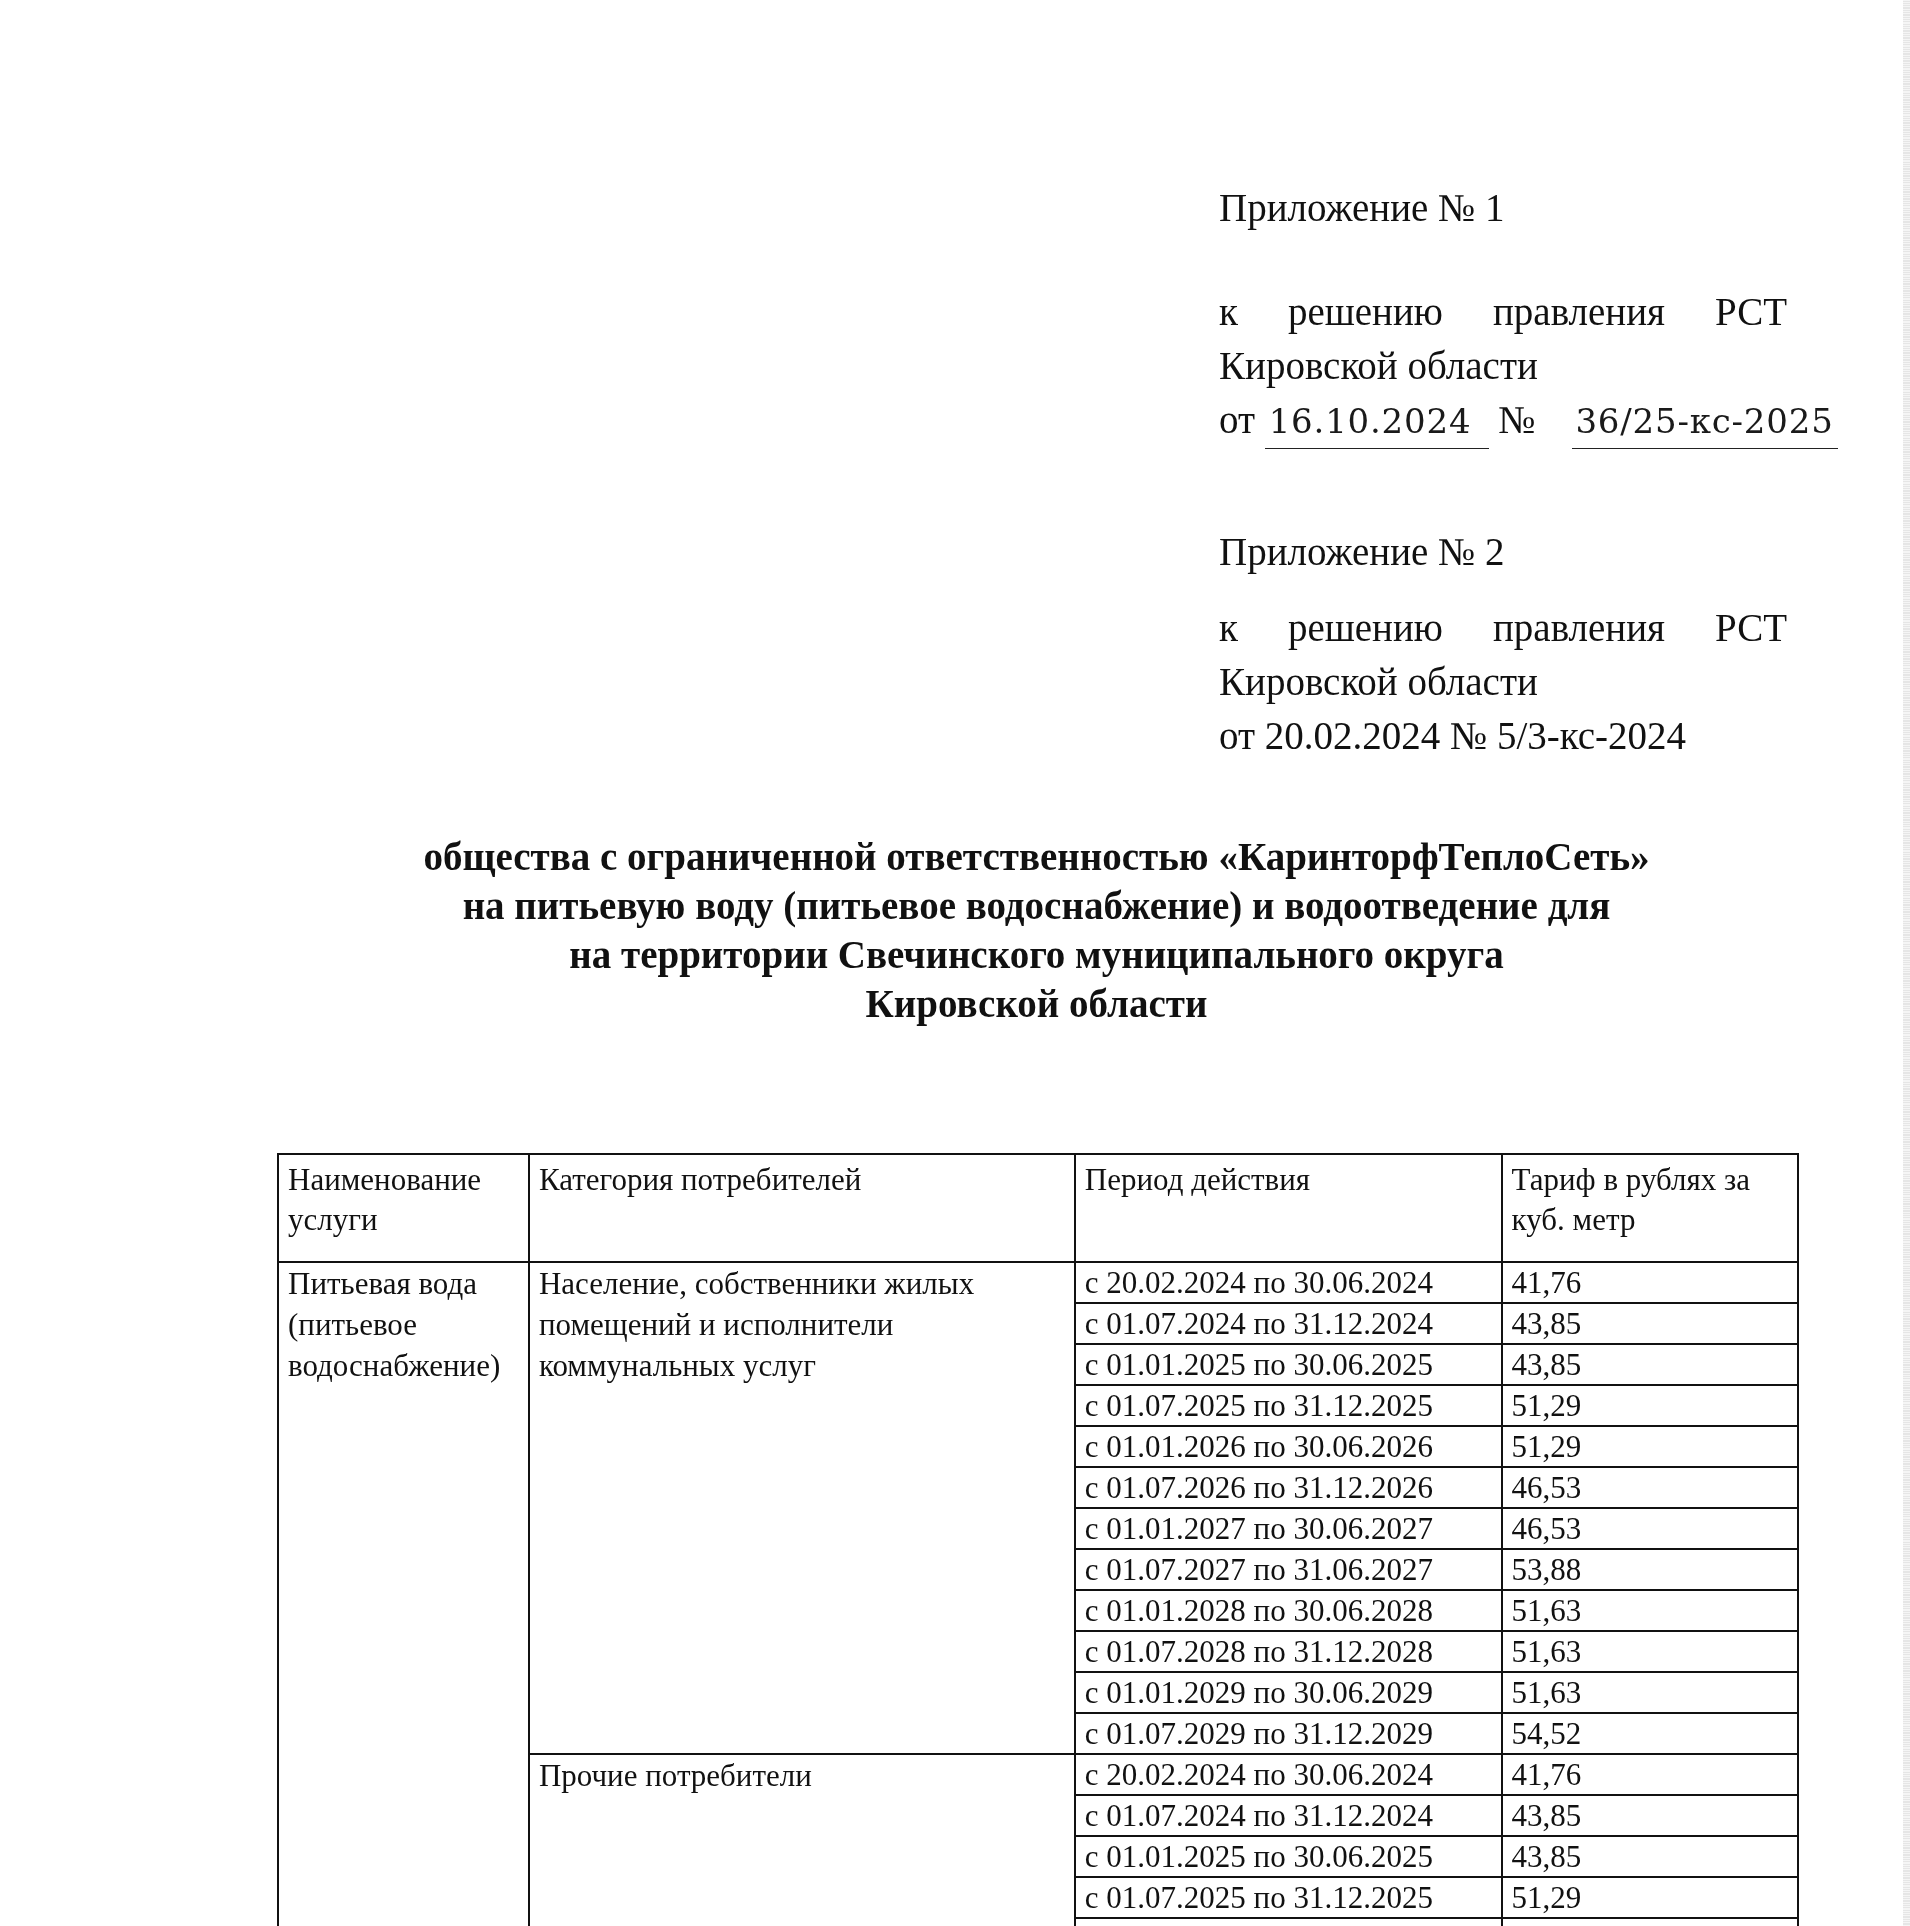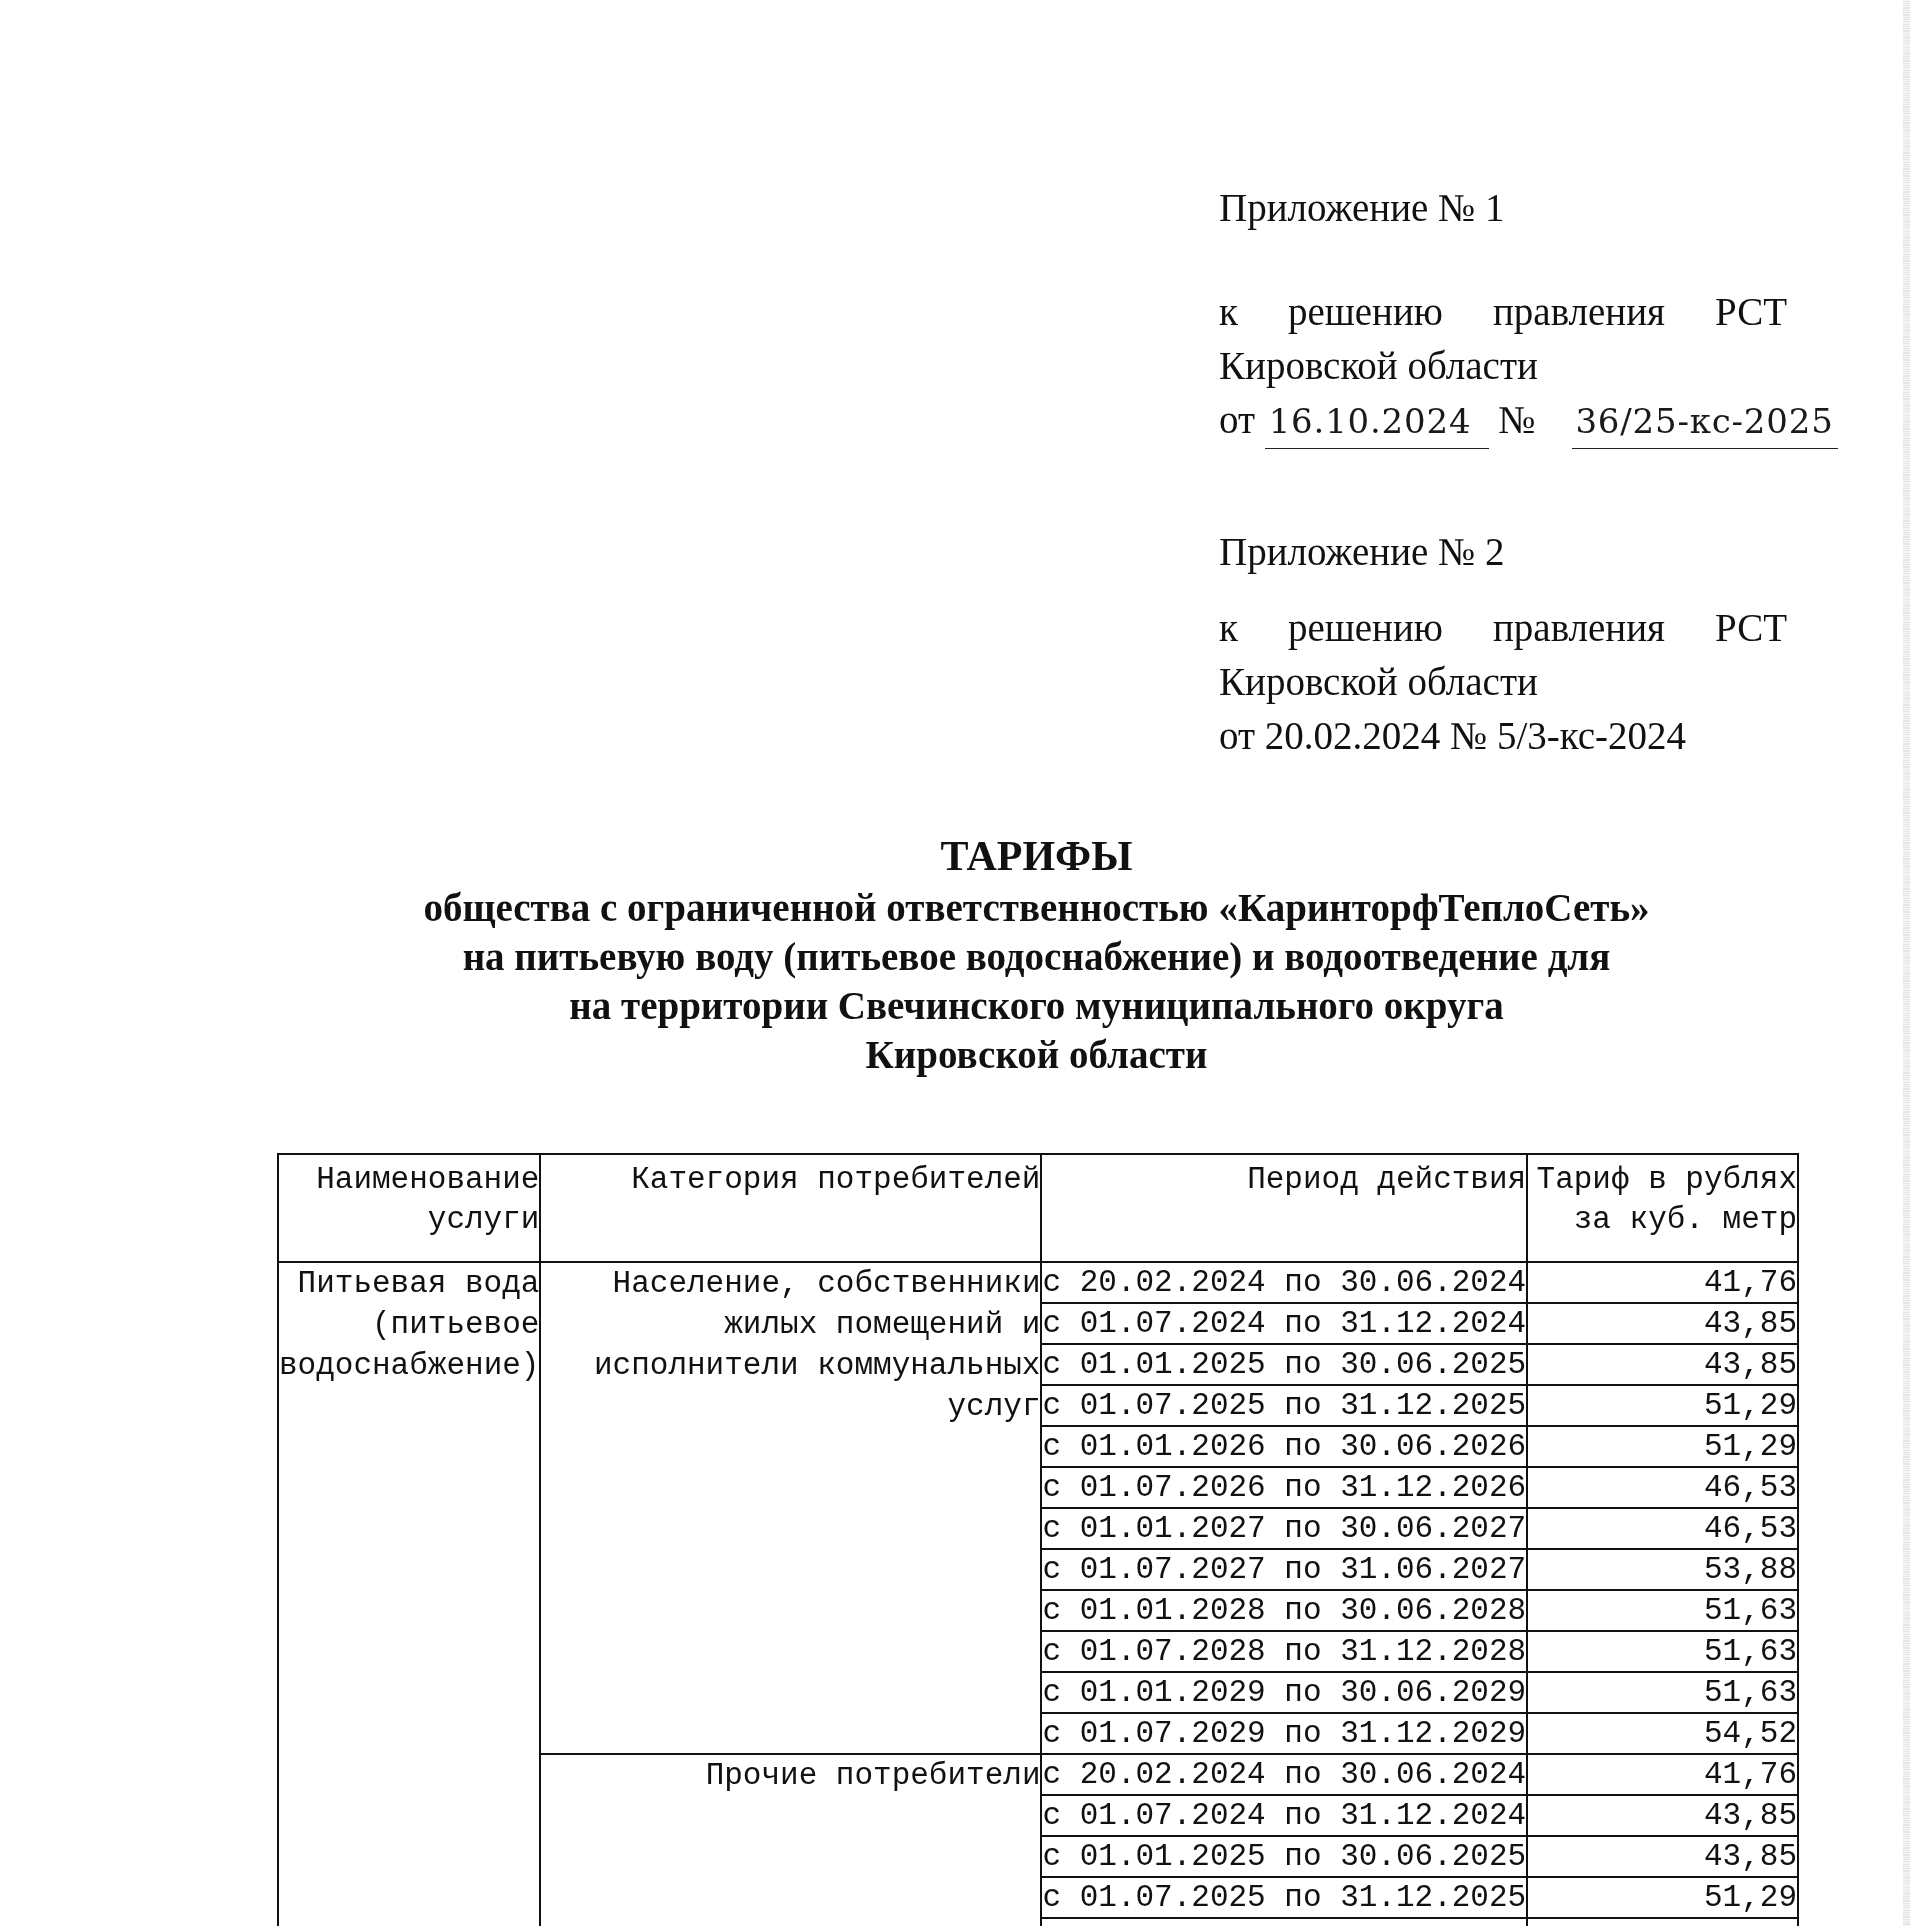--- a/index.html
+++ b/index.html
@@ -21,21 +21,21 @@
   .hw-date { display: inline-block; min-width: 216px; }
   .hw-num { display: inline-block; min-width: 200px; margin-left: 36px; }
 
   .title-block { position: absolute; left: 270px; width: 1533px; top: 832px; text-align: center;
                  font-weight: bold; font-size: 39px; line-height: 49px; }
   .title-block .main { font-size: 42px; margin-bottom: 2.3px; }
   .title-block .line { display: block; white-space: nowrap; }
 
   table.tariffs { position: absolute; left: 277px; top: 1153px; width: 1522px;
                   border-collapse: collapse; font-size: 31px; line-height: 39px; }
-  table.tariffs th, table.tariffs td { border: 2.3px solid #111; padding: 0 0; text-align: right; vertical-align: top; font-family: Liberation Mono, monospace; }
+  table.tariffs th, table.tariffs td { border: 2.3px solid #111; padding: 0 9px; text-align: left; vertical-align: top; }
   table.tariffs th { font-weight: normal; height: 101px; padding-top: 4.6px; line-height: 40px; }
   table.tariffs td { height: 38px; }
   col.c1 { width: 251px; } col.c2 { width: 547px; } col.c3 { width: 427px; } col.c4 { width: 297px; }
   td.period, td.tariff { white-space: nowrap; vertical-align: middle; }
   td.service, td.category { padding-top: 1.5px; line-height: 41px; }
 </style>
 </head>
 <body>
 
 <div class="page">
@@ -67,21 +67,20 @@
       <span>к</span>
       <span>решению</span>
       <span>правления</span>
       <span>РСТ</span>
     </span>
     <span class="line">Кировской области</span>
     <span class="line">от 20.02.2024 № 5/3-кс-2024</span>
   </div>
 
   <div class="title-block">
-    <span class="line main">ТАРИФЫ</span>
     <span class="line">общества с ограниченной ответственностью «КаринторфТеплоСеть»</span>
     <span class="line">на питьевую воду (питьевое водоснабжение) и водоотведение для</span>
     <span class="line">на территории Свечинского муниципального округа</span>
     <span class="line">Кировской области</span>
   </div>
 
   <table class="tariffs">
     <colgroup>
         <col class="c1">
         <col class="c2">

